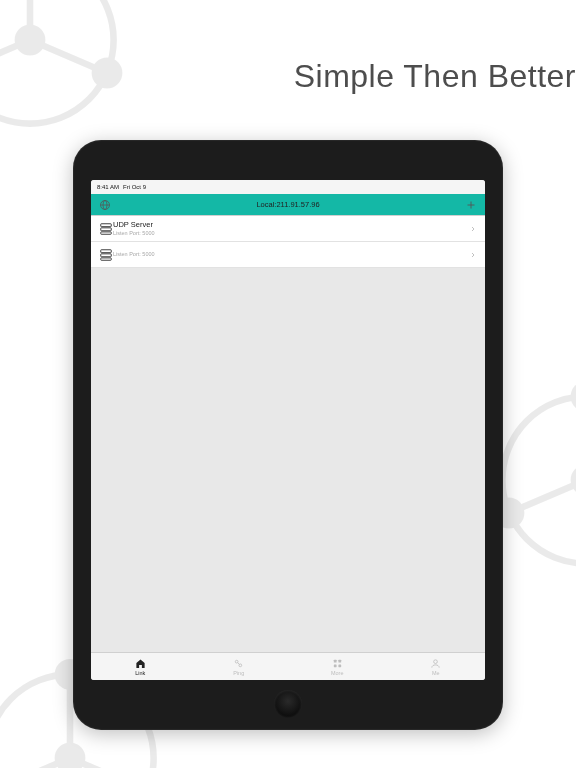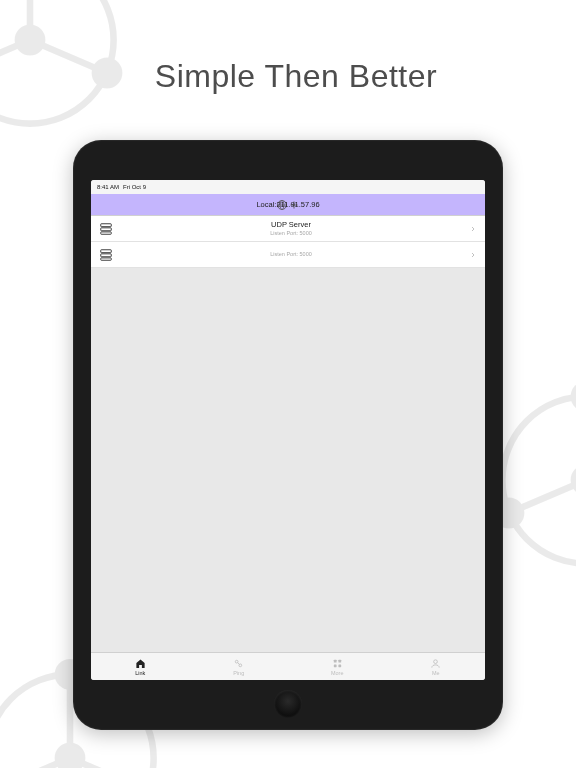--- a/index.html
+++ b/index.html
@@ -18,21 +18,21 @@
   }
   .bg-decor svg { width: 100%; height: 100%; }
   .bg1 { top: -70px; left: -80px; }
   .bg2 { top: 370px; right: -120px; }
   .bg3 { bottom: -100px; left: -40px; }
 
   .headline {
     position: absolute;
     top: 58px;
     left: 16px; right: 0;
-    text-align: center;
+    text-align: right;
     font-size: 32px;
     font-weight: 400;
     color: #4d4d4d;
     letter-spacing: 0.5px;
   }
 
   
   .device {
     position: absolute;
     left: 50%; transform: translateX(-50%);
@@ -73,25 +73,25 @@
     padding: 0 6px;
     font-size: 6px;
     color: #111;
     font-weight: 500;
   }
   .statusbar .sb-left, .statusbar .sb-right { display: flex; gap: 4px; align-items: center; }
   .wifi-icon svg, .battery-icon svg { display:block; }
 
   .navbar {
     height: 22px;
-    background: #c4b5fd;
+    background: #14b8a6;
     border-bottom: 0.5px solid #d0d0d0;
     display: flex;
     align-items: center;
-    justify-content: center;
+    justify-content: space-between;
     padding: 0 8px;
   }
   .navbar .nb-title {
     position: absolute;
     left: 50%; transform: translateX(-50%);
     font-size: 7.5px;
     font-weight: 500;
     color: #222;
   }
   .nb-icon { width: 12px; height: 12px; color:#555; }
@@ -99,22 +99,20 @@
 
   .list {
     background: #ffffff;
   }
   .row {
     height: 26px;
     display: flex;
     align-items: center;
     padding: 0 8px 0 8px;
     border-bottom: 0.5px solid #e2e2e2;
-    gap: 8px;
-    text-align: center;
   }
   .row-icon {
     width: 14px; height: 14px;
     flex: none;
   }
   .row-icon svg { width:100%; height:100%; display:block; }
   .row-text { flex: 1; line-height: 1.1; }
   .row-title { font-size: 7.5px; color: #222; font-weight: 500; }
   .row-sub { font-size: 5.5px; color: #a8a8a8; }
   .chev { width: 8px; height: 8px; color:#b5b5b5; flex:none; }

